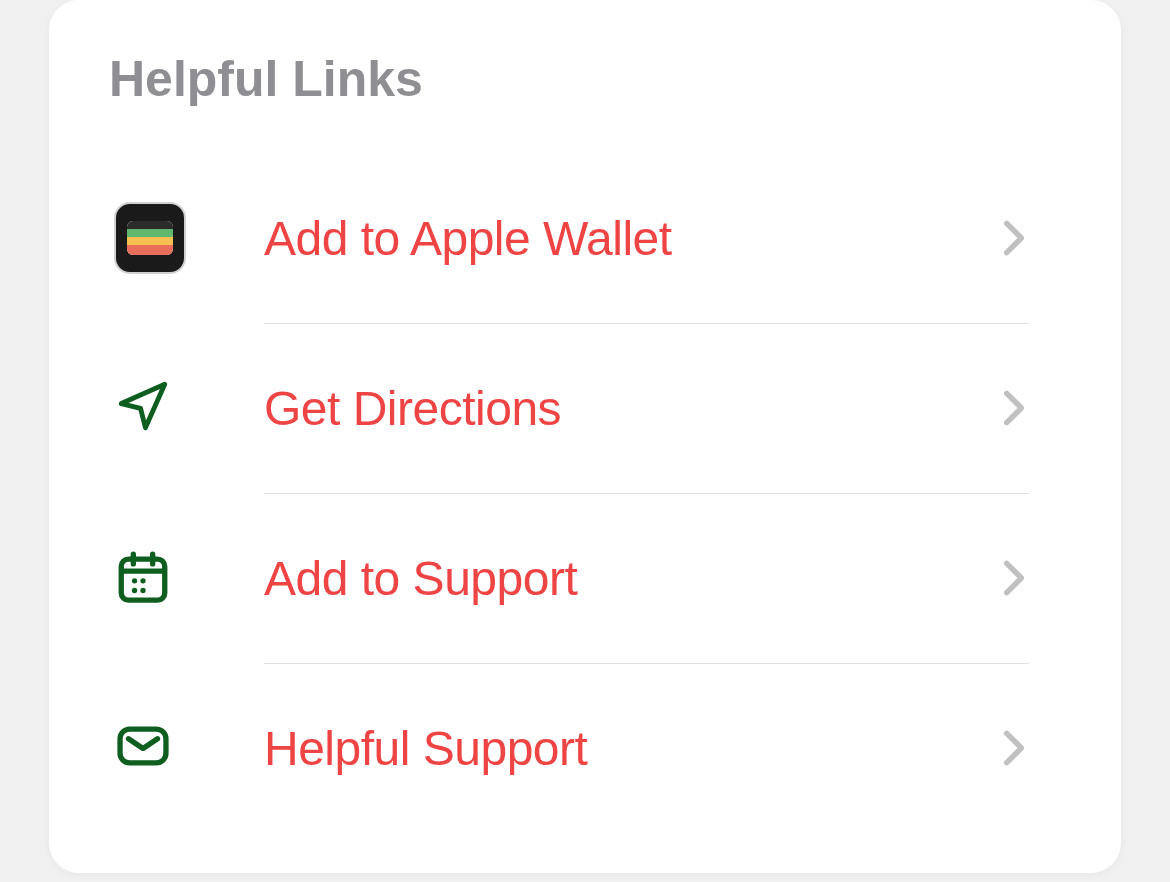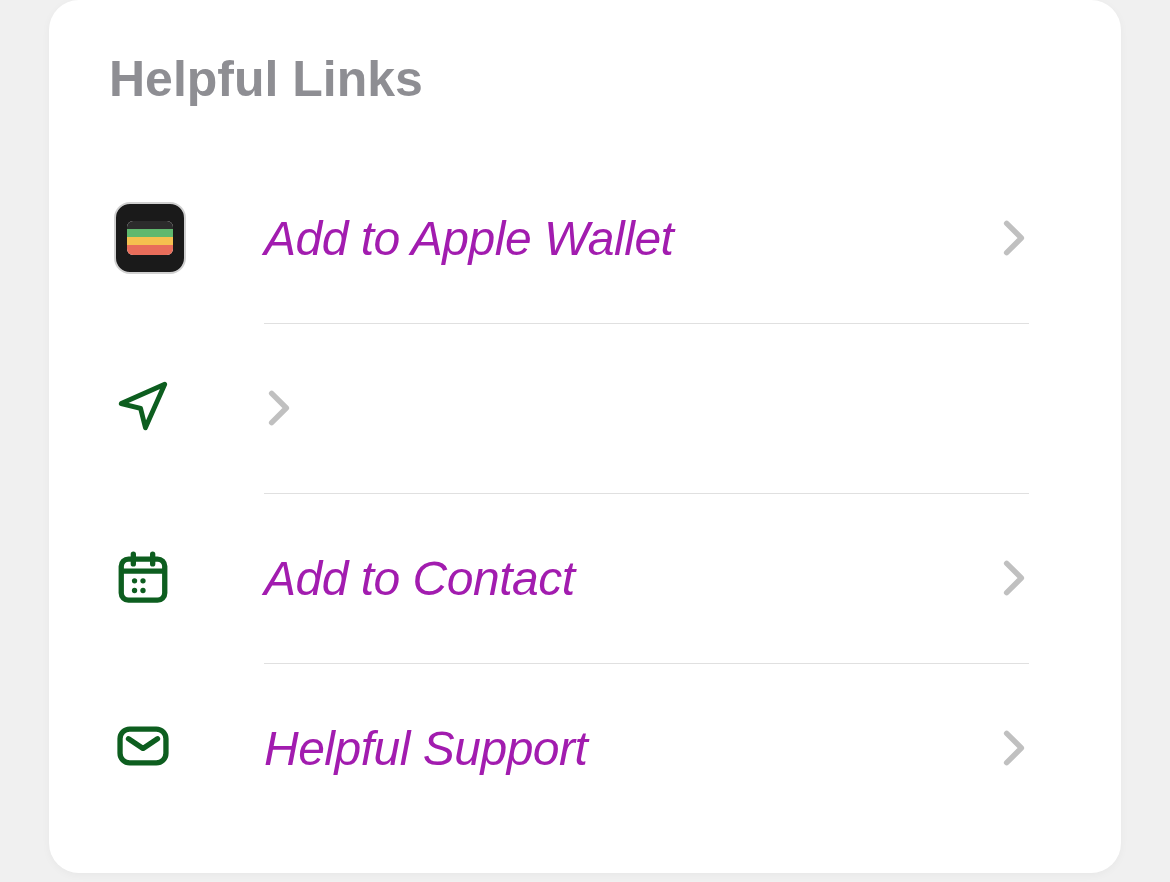--- a/index.html
+++ b/index.html
@@ -54,23 +54,22 @@
       width: 155px;
       display: flex;
       align-items: center;
       justify-content: flex-start;
       padding-left: 5px;
     }
     .item-label {
       flex: 1;
       font-size: 48px;
       font-weight: 400;
-      color: #a21caf;
+      color: #ef4444;
       letter-spacing: -0.5px;
-      font-style: italic;
     }
     .chevron {
       width: 30px;
       height: 48px;
       display: flex;
       align-items: center;
       justify-content: center;
     }
     .chevron svg {
       width: 22px;
@@ -147,20 +146,21 @@
     </div>
 
     <div class="list-item">
       <div class="icon-wrap">
         <span class="green-icon">
           <svg viewBox="0 0 24 24" fill="none">
             <path d="M3 11 L21 3 L13 21 L11 13 L3 11 Z" stroke="#0d5e1f" stroke-width="2" stroke-linejoin="round" fill="none"></path>
           </svg>
         </span>
       </div>
+      <span class="item-label">Get Directions</span>
       <span class="chevron">
         <svg viewBox="0 0 12 20" fill="none">
             <path d="M2 2 L10 10 L2 18" stroke="#c0c0c0" stroke-width="3" stroke-linecap="round" stroke-linejoin="round"></path>
           </svg>
       </span>
     </div>
 
     <div class="list-item">
       <div class="icon-wrap">
         <span class="green-icon">
@@ -168,21 +168,21 @@
             <rect x="3" y="5" width="18" height="17" rx="3" stroke="#0d5e1f" stroke-width="2.2" fill="none"></rect>
             <path d="M3 10 H21" stroke="#0d5e1f" stroke-width="2.2"></path>
             <path d="M8 3 V7 M16 3 V7" stroke="#0d5e1f" stroke-width="2.2" stroke-linecap="round"></path>
             <circle cx="8.5" cy="14" r="1.1" fill="#0d5e1f"></circle>
             <circle cx="12" cy="14" r="1.1" fill="#0d5e1f"></circle>
             <circle cx="8.5" cy="18" r="1.1" fill="#0d5e1f"></circle>
             <circle cx="12" cy="18" r="1.1" fill="#0d5e1f"></circle>
           </svg>
         </span>
       </div>
-      <span class="item-label">Add to Contact</span>
+      <span class="item-label">Add to Support</span>
       <span class="chevron">
         <svg viewBox="0 0 12 20" fill="none">
             <path d="M2 2 L10 10 L2 18" stroke="#c0c0c0" stroke-width="3" stroke-linecap="round" stroke-linejoin="round"></path>
           </svg>
       </span>
     </div>
 
     <div class="list-item">
       <div class="icon-wrap">
         <span class="green-icon">

